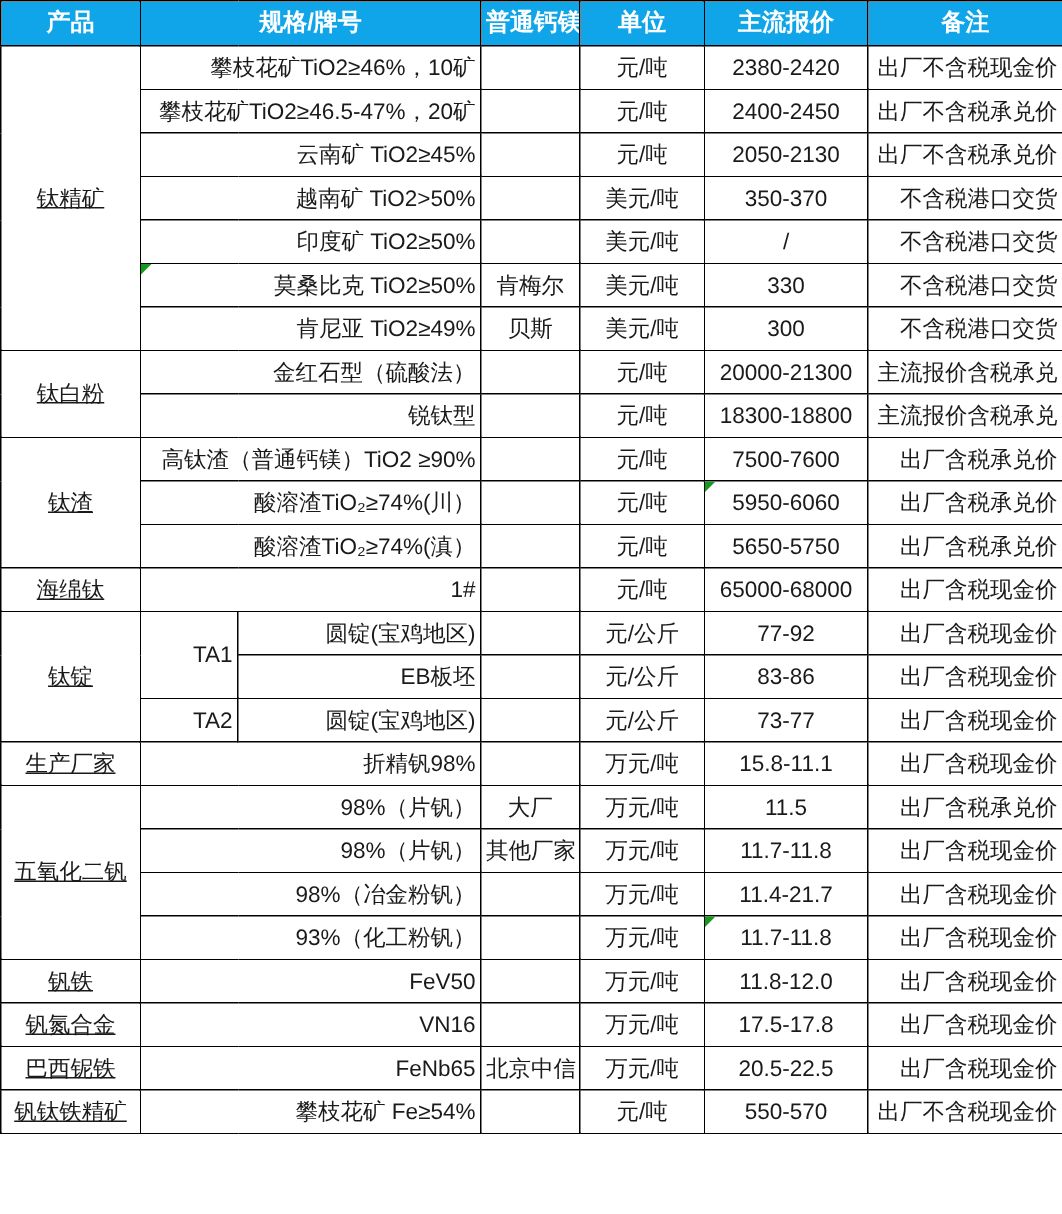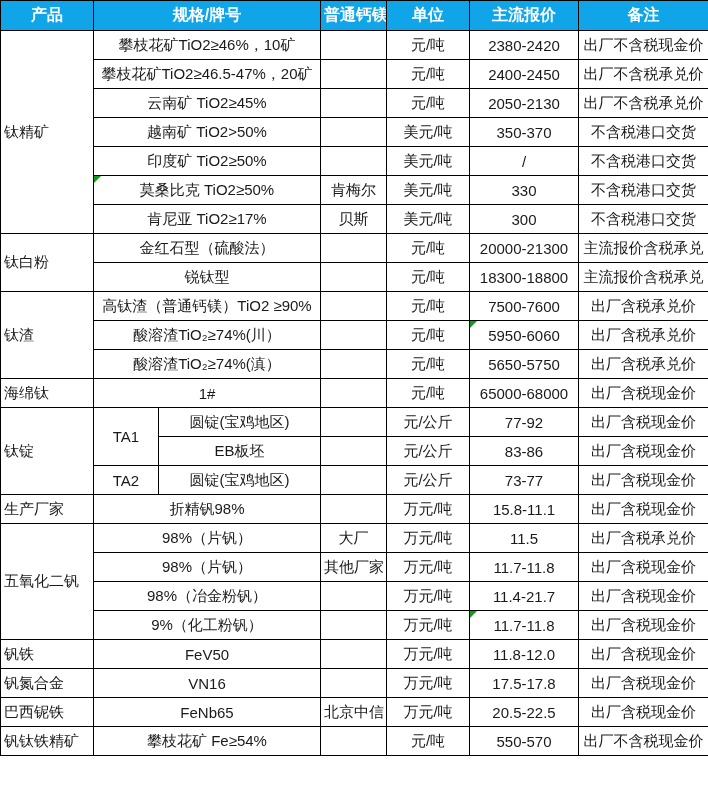--- a/index.html
+++ b/index.html
@@ -32,22 +32,22 @@
   }
   .price-table thead tr { height: 30px; }
   .price-table tbody tr { height: 29px; }
   .price-table th {
     background: var(--header-bg);
     color: var(--header-text);
     font-weight: bold;
     font-size: 16px;
     text-align: center;
   }
-  td.product-cell { text-align: left; }
-  td.note-cell, td.spec-cell, td.grade-cell { text-align: center; }
+  td.product-cell { text-align: center; text-decoration: underline; }
+  td.note-cell, td.spec-cell, td.grade-cell { text-align: right; }
   td.unit-cell, td.price-cell, td.maker-cell { text-align: center; }
   .flag {
     position: absolute;
     top: 0; left: 0;
     width: 0; height: 0;
     border-top: 7px solid var(--flag-green);
     border-right: 7px solid transparent;
     display: block;
   }
 </style>
@@ -112,21 +112,21 @@
         <td class="note-cell">不含税港口交货</td>
       </tr>
       <tr>
         <td class="spec-cell" colspan="2">莫桑比克 TiO2≥50%<span class="flag"></span></td>
         <td class="maker-cell">肯梅尔</td>
         <td class="unit-cell">美元/吨</td>
         <td class="price-cell">330</td>
         <td class="note-cell">不含税港口交货</td>
       </tr>
       <tr>
-        <td class="spec-cell" colspan="2">肯尼亚 TiO2≥17%</td>
+        <td class="spec-cell" colspan="2">肯尼亚 TiO2≥49%</td>
         <td class="maker-cell">贝斯</td>
         <td class="unit-cell">美元/吨</td>
         <td class="price-cell">300</td>
         <td class="note-cell">不含税港口交货</td>
       </tr>
       <tr>
         <td class="product-cell" rowspan="2">钛白粉</td>
         <td class="spec-cell" colspan="2">金红石型（硫酸法）</td>
         <td class="maker-cell"></td>
         <td class="unit-cell">元/吨</td>
@@ -218,21 +218,21 @@
         <td class="note-cell">出厂含税现金价</td>
       </tr>
       <tr>
         <td class="spec-cell" colspan="2">98%（冶金粉钒）</td>
         <td class="maker-cell"></td>
         <td class="unit-cell">万元/吨</td>
         <td class="price-cell">11.4-21.7</td>
         <td class="note-cell">出厂含税现金价</td>
       </tr>
       <tr>
-        <td class="spec-cell" colspan="2">9%（化工粉钒）</td>
+        <td class="spec-cell" colspan="2">93%（化工粉钒）</td>
         <td class="maker-cell"></td>
         <td class="unit-cell">万元/吨</td>
         <td class="price-cell">11.7-11.8<span class="flag"></span></td>
         <td class="note-cell">出厂含税现金价</td>
       </tr>
       <tr>
         <td class="product-cell" rowspan="1">钒铁</td>
         <td class="spec-cell" colspan="2">FeV50</td>
         <td class="maker-cell"></td>
         <td class="unit-cell">万元/吨</td>

